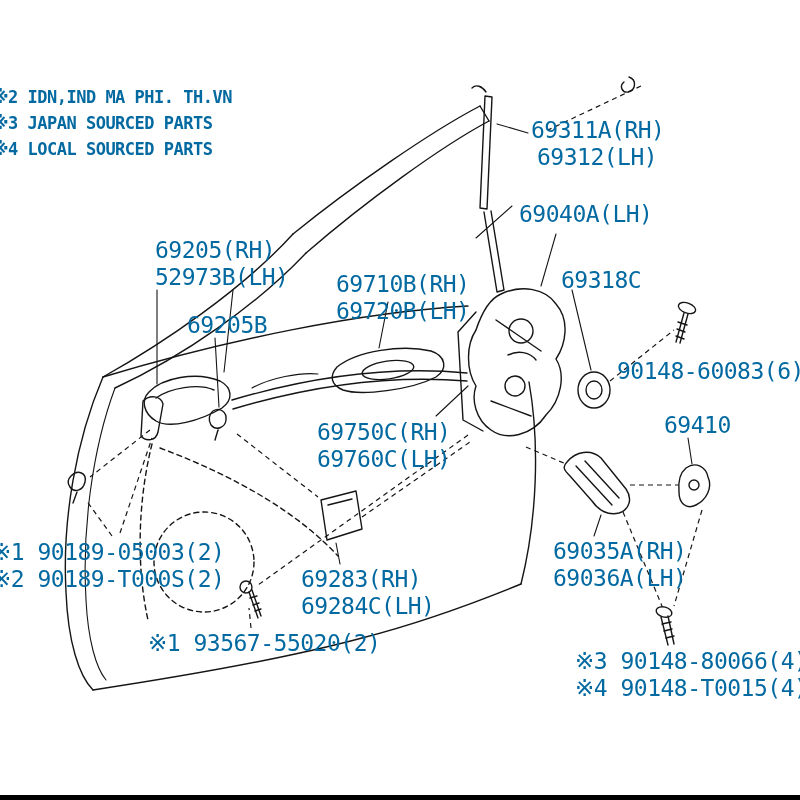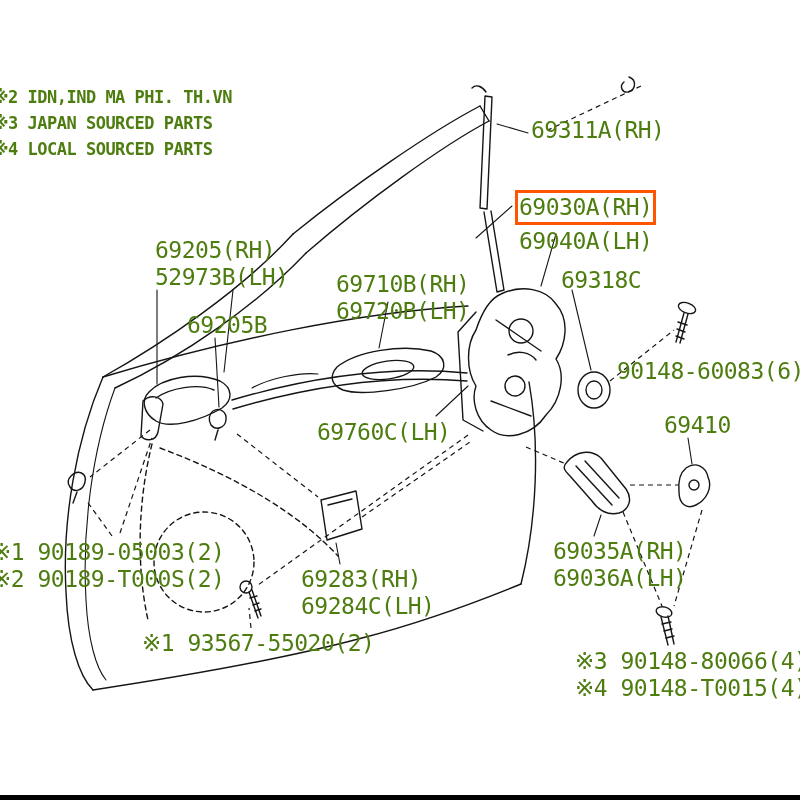--- a/index.html
+++ b/index.html
@@ -1,19 +1,19 @@
 <!DOCTYPE html>
 <html><head>
 <meta charset="utf-8">
 <style>
   * { margin:0; padding:0; box-sizing:border-box; }
   html,body { background:#ffffff; }
   #stage {
     position:relative; width:800px; height:800px; background:#ffffff; overflow:hidden;
-    font-family:"DejaVu Sans Mono","DejaVu Sans",monospace; color:#4d7c0f;
+    font-family:"DejaVu Sans Mono","DejaVu Sans",monospace; color:#0369a1;
   }
   #art { position:absolute; left:0; top:0; }
   .part-label {
     position:absolute; font-weight:normal; font-size:23px; line-height:27px;
     letter-spacing:-0.5px; white-space:nowrap; cursor:pointer;
   }
   .pl-line { width:fit-content; }
   .hl { outline:3px solid #ff5500; outline-offset:1px; }
   .legend {
     position:absolute; left:-8px; top:84px; font-weight:bold; font-size:17px;
@@ -171,24 +171,24 @@
   </svg>
 
   <div class="legend">
     <div>※2 IDN,IND MA PHI. TH.VN</div>
     <div>※3 JAPAN SOURCED PARTS</div>
     <div>※4 LOCAL SOURCED PARTS</div>
   </div>
 
   <div class="part-label" style="left:531px;top:117px">
     <div class="pl-line">69311A(RH)</div>
+    <div class="pl-line" style="margin-left:6px">69312(LH)</div>
   </div>
 
   <div class="part-label" style="left:519px;top:194px">
-    <div class="pl-line hl" style="outline-color: rgb(255, 85, 0);">69030A(RH)</div>
     <div class="pl-line" style="margin-top:7px">69040A(LH)</div>
   </div>
 
   <div class="part-label" style="left:155px;top:237px">
     <div class="pl-line">69205(RH)</div>
     <div class="pl-line">52973B(LH)</div>
   </div>
 
   <div class="part-label" style="left:187px;top:312px">
     <div class="pl-line">69205B</div>
@@ -205,39 +205,40 @@
 
   <div class="part-label" style="left:617px;top:358px">
     <div class="pl-line">90148-60083(6)</div>
   </div>
 
   <div class="part-label" style="left:664px;top:412px">
     <div class="pl-line">69410</div>
   </div>
 
   <div class="part-label" style="left:317px;top:419px">
+    <div class="pl-line">69750C(RH)</div>
     <div class="pl-line">69760C(LH)</div>
   </div>
 
   <div class="part-label" style="left:553px;top:538px">
     <div class="pl-line">69035A(RH)</div>
     <div class="pl-line">69036A(LH)</div>
   </div>
 
   <div class="part-label" style="left:301px;top:566px">
     <div class="pl-line">69283(RH)</div>
     <div class="pl-line">69284C(LH)</div>
   </div>
 
   <div class="part-label" style="left:-8px;top:539px">
     <div class="pl-line">※1 90189-05003(2)</div>
     <div class="pl-line">※2 90189-T000S(2)</div>
   </div>
 
-  <div class="part-label" style="left:142px;top:630px">
+  <div class="part-label" style="left:148px;top:630px">
     <div class="pl-line">※1 93567-55020(2)</div>
   </div>
 
   <div class="part-label" style="left:575px;top:648px">
     <div class="pl-line">※3 90148-80066(4)</div>
     <div class="pl-line">※4 90148-T0015(4)</div>
   </div>
 
   <div id="bottom-bar"></div>
 </div>

